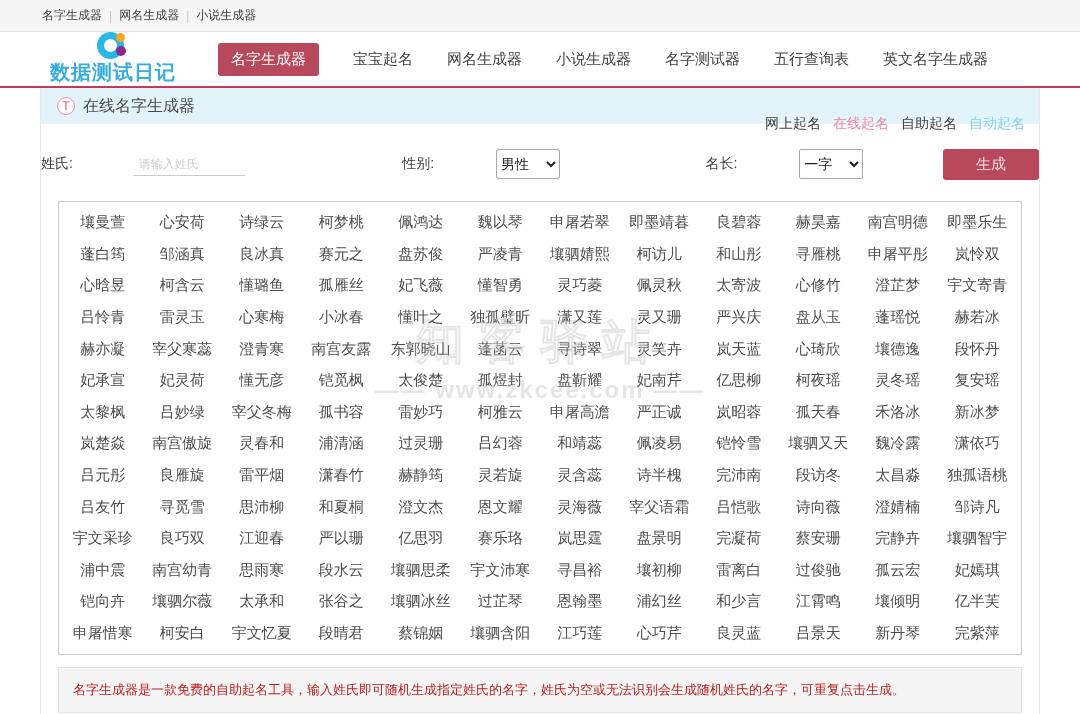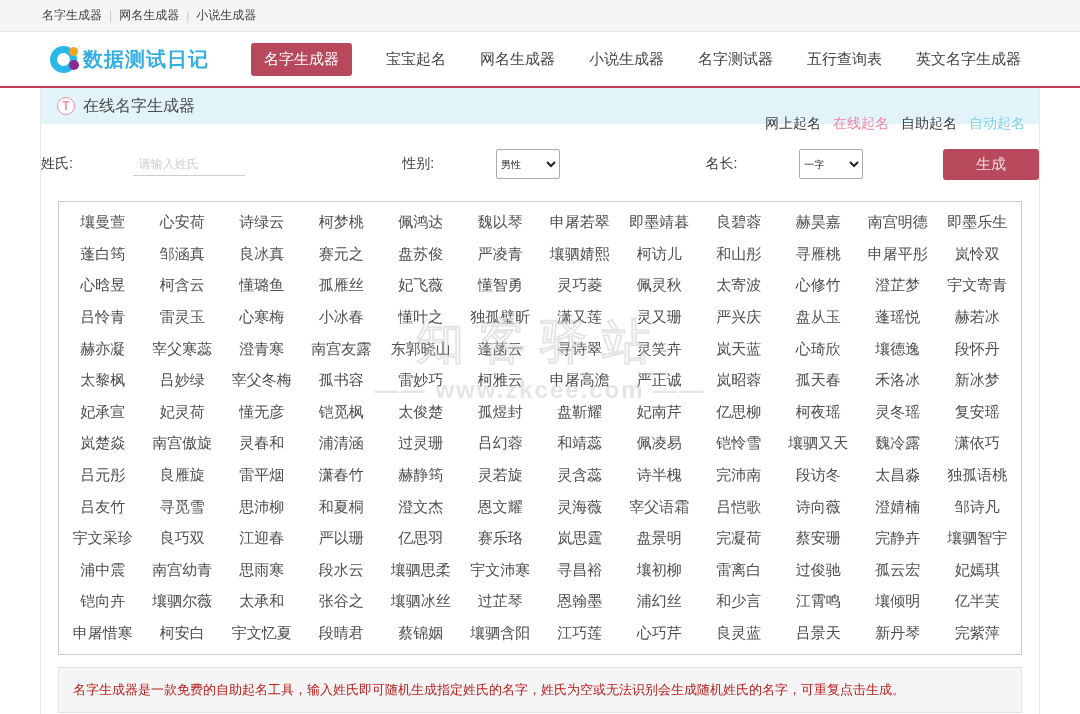--- a/index.html
+++ b/index.html
@@ -8,21 +8,21 @@
 
   
   .topbar { height: 32px; background: #f5f5f5; border-bottom: 1px solid #e8e8e8;
     display: flex; align-items: center; padding-left: 42px; font-size: 12px; color: #404040; }
   .topbar a { color: #404040; text-decoration: none; cursor: pointer; }
   .topbar .divider { color: #c9c9c9; margin: 0 7px; }
 
   
   .header { height: 56px; background: #fff; border-bottom: 2px solid #c23a52;
     display: flex; align-items: center; padding-left: 50px; }
-  .logo { display: flex; align-items: center; cursor: pointer; }
+  .logo { display: flex; align-items: center; cursor: pointer; flex-direction: column; }
   .logo-icon { position: relative; width: 27px; height: 27px; margin-right: 6px; }
   .logo-ring { position: absolute; left: 0; top: 0; width: 27px; height: 27px;
     border-radius: 50%; border: 7px solid #29b7e8; }
   .logo-dot-orange { position: absolute; width: 9px; height: 9px; border-radius: 50%;
     background: #f5a623; right: -1px; top: 1px; }
   .logo-dot-purple { position: absolute; width: 10px; height: 10px; border-radius: 50%;
     background: #8e2a8d; right: -2px; bottom: 3px; }
   .logo-text { font-size: 20px; font-weight: bold; color: #33aee2; letter-spacing: 1px; }
   .nav { display: flex; align-items: center; margin-left: 42px; }
   .nav-item { font-size: 15px; color: #3f3f3f; text-decoration: none; margin-right: 34px;
@@ -47,21 +47,21 @@
   
   .form-row { display: flex; align-items: center; justify-content: space-between;
     margin-top: 24px; height: 32px; }
   .form-label { font-size: 14px; color: #3d3d3d; }
   .surname-input { width: 112px; border: none; border-bottom: 1px solid #ccc;
     font-size: 12px; padding: 5px 6px 4px; outline: none; margin-left: 4px; color: #333; }
   .surname-input::placeholder { color: #ccc; }
   .gap-lg { width: 46px; }
   .gap-md { width: 34px; }
   .form-select { width: 64px; height: 30px; border: 1px solid #a9a9a9; background: #fff;
-    font-size: 10px; color: #222; margin-left: 6px; border-radius: 2px;
+    font-size: 14px; color: #222; margin-left: 6px; border-radius: 2px;
     font-family: "Liberation Sans", "DejaVu Sans", sans-serif; }
   .generate-btn { width: 96px; height: 31px; background: #b8495c; color: #f6dee1;
     border: none; border-radius: 3px; font-size: 15px; cursor: pointer; margin-left: 24px;
     font-family: "Liberation Sans", "DejaVu Sans", sans-serif; }
 
   
   .names-box { margin: 21px 17px 0; border: 1px solid #ccc; padding: 5px 4px;
     position: relative; overflow: hidden; }
   .name-row { display: flex; height: 31.6px; align-items: center; }
   .name-item { flex: 1; text-align: center; font-size: 15px; color: #4d4d4d;
@@ -205,48 +205,48 @@
         <span class="name-item">东郭晓山</span>
         <span class="name-item">蓬菡云</span>
         <span class="name-item">寻诗翠</span>
         <span class="name-item">灵笑卉</span>
         <span class="name-item">岚天蓝</span>
         <span class="name-item">心琦欣</span>
         <span class="name-item">壤德逸</span>
         <span class="name-item">段怀丹</span>
       </div>
       <div class="name-row">
+        <span class="name-item">妃承宣</span>
+        <span class="name-item">妃灵荷</span>
+        <span class="name-item">懂无彦</span>
+        <span class="name-item">铠觅枫</span>
+        <span class="name-item">太俊楚</span>
+        <span class="name-item">孤煜封</span>
+        <span class="name-item">盘靳耀</span>
+        <span class="name-item">妃南芹</span>
+        <span class="name-item">亿思柳</span>
+        <span class="name-item">柯夜瑶</span>
+        <span class="name-item">灵冬瑶</span>
+        <span class="name-item">复安瑶</span>
+      </div>
+      <div class="name-row">
         <span class="name-item">太黎枫</span>
         <span class="name-item">吕妙绿</span>
         <span class="name-item">宰父冬梅</span>
         <span class="name-item">孤书容</span>
         <span class="name-item">雷妙巧</span>
         <span class="name-item">柯雅云</span>
         <span class="name-item">申屠高澹</span>
         <span class="name-item">严正诚</span>
         <span class="name-item">岚昭蓉</span>
         <span class="name-item">孤天春</span>
         <span class="name-item">禾洛冰</span>
         <span class="name-item">新冰梦</span>
       </div>
       <div class="name-row">
-        <span class="name-item">妃承宣</span>
-        <span class="name-item">妃灵荷</span>
-        <span class="name-item">懂无彦</span>
-        <span class="name-item">铠觅枫</span>
-        <span class="name-item">太俊楚</span>
-        <span class="name-item">孤煜封</span>
-        <span class="name-item">盘靳耀</span>
-        <span class="name-item">妃南芹</span>
-        <span class="name-item">亿思柳</span>
-        <span class="name-item">柯夜瑶</span>
-        <span class="name-item">灵冬瑶</span>
-        <span class="name-item">复安瑶</span>
-      </div>
-      <div class="name-row">
         <span class="name-item">岚楚焱</span>
         <span class="name-item">南宫傲旋</span>
         <span class="name-item">灵春和</span>
         <span class="name-item">浦清涵</span>
         <span class="name-item">过灵珊</span>
         <span class="name-item">吕幻蓉</span>
         <span class="name-item">和靖蕊</span>
         <span class="name-item">佩凌易</span>
         <span class="name-item">铠怜雪</span>
         <span class="name-item">壤驷又天</span>

